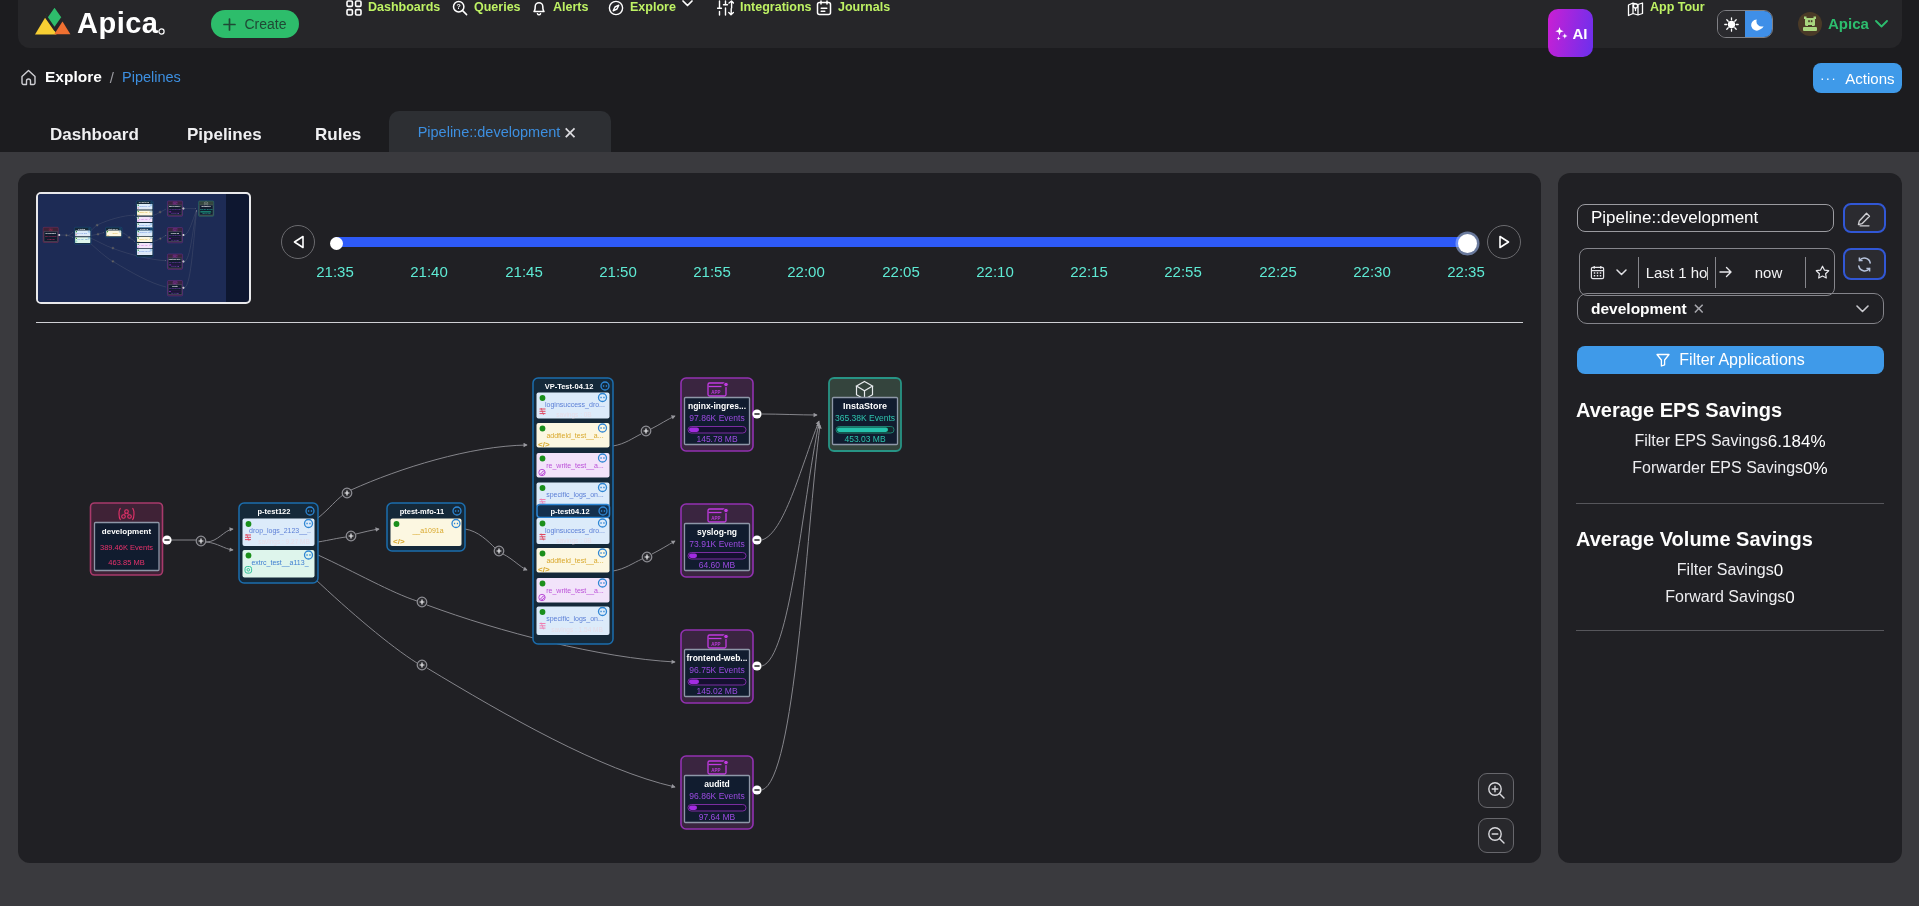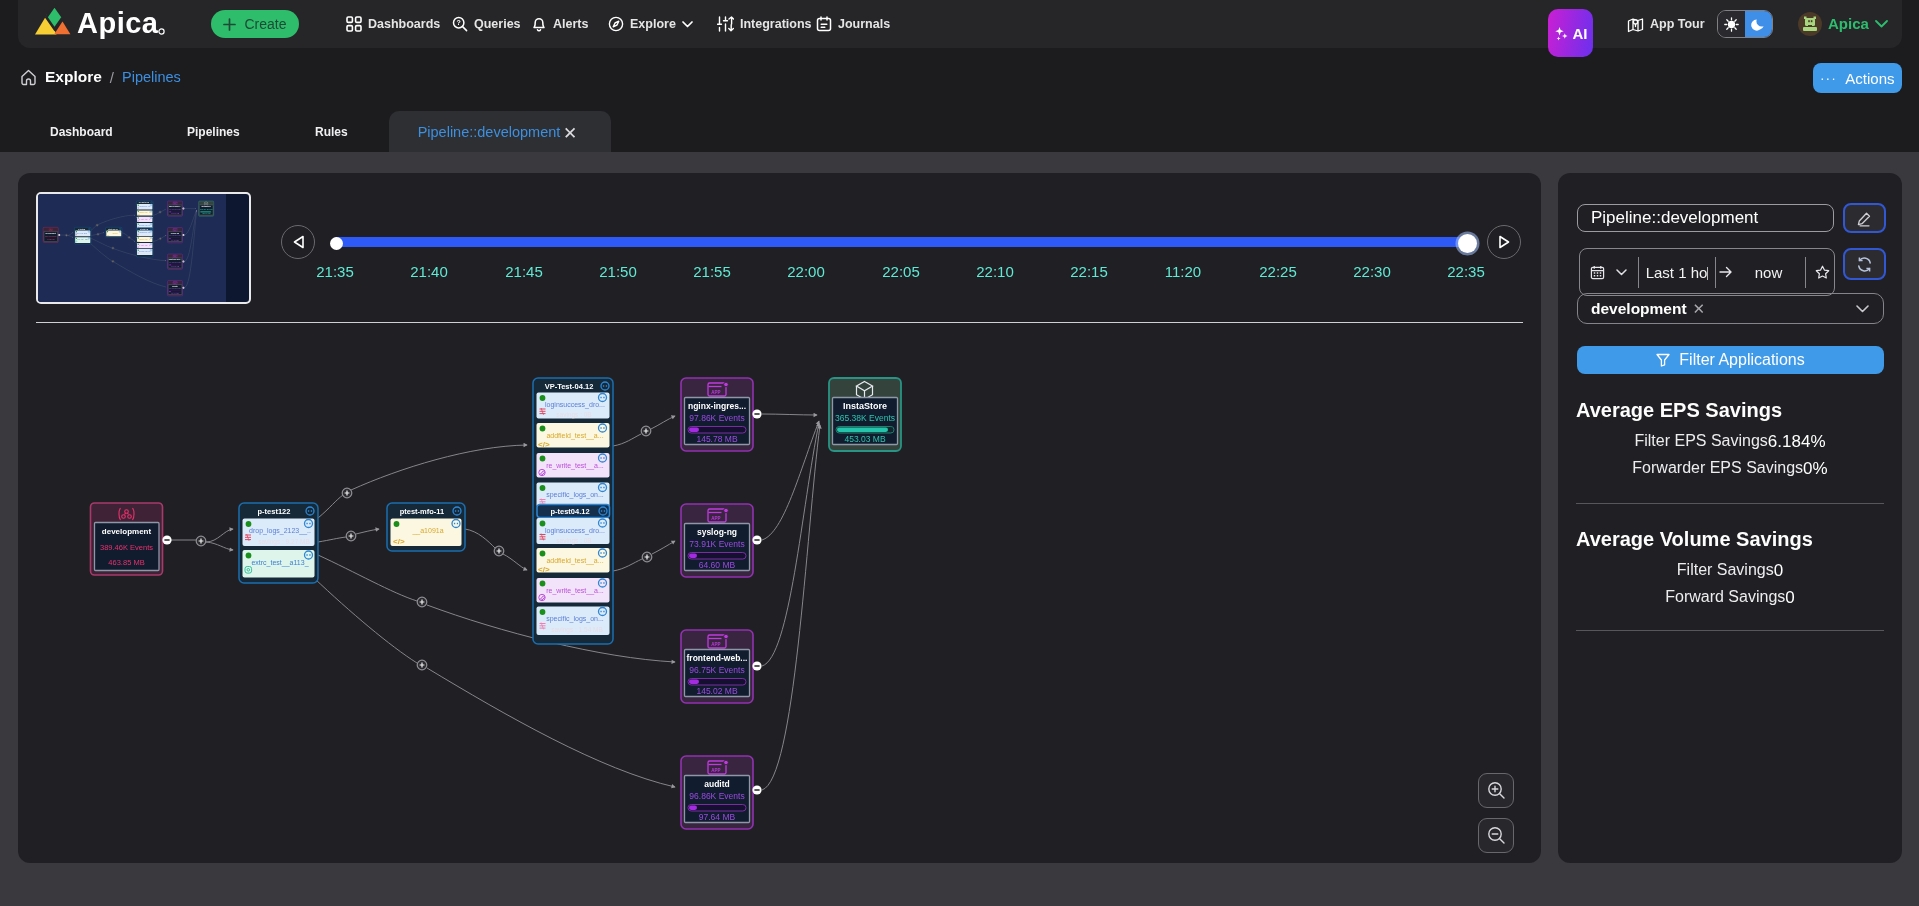--- a/index.html
+++ b/index.html
@@ -4,37 +4,37 @@
 <style>
 *{margin:0;padding:0;box-sizing:border-box}
 html,body{width:1919px;height:906px;overflow:hidden;background:#1c1c1f;font-family:"Liberation Sans",sans-serif;}
 #app{position:relative;width:1919px;height:906px}
 .abs{position:absolute}
 
 #nav{position:absolute;left:0;top:0;width:1919px;height:48px}
 #navbg{position:absolute;left:18px;top:0;width:1884px;height:48px;background:#262629;border-radius:0 0 12px 12px}
 .logotext{position:absolute;left:77px;top:7px;font-size:29px;font-weight:bold;color:#fff;letter-spacing:.5px}
 #createbtn{position:absolute;left:211px;top:10px;width:88px;height:28px;border-radius:14px;background:#2dbd6b;color:#1f4a35;font-size:14px;display:flex;align-items:center;justify-content:center;gap:8px}
-.navitem{position:absolute;top:0;height:48px;display:flex;align-items:center;gap:6px;color:#e5e5e5;font-size:12.5px;font-weight:bold}
+.navitem{position:absolute;top:0;height:48px;display:flex;align-items:flex-start;gap:6px;color:#bef264;font-size:12.5px;font-weight:bold}
 .navitem svg{display:block}
 #aibtn{position:absolute;left:1548px;top:9px;width:45px;height:48px;border-radius:10px;background:linear-gradient(100deg,#cb1fd3,#6a30ee);color:#fff;font-weight:bold;font-size:15px;display:flex;align-items:center;justify-content:center;gap:4px}
 #toggle{position:absolute;left:1717px;top:10px;width:56px;height:28px;border-radius:9px;border:1px solid #808085;display:flex;overflow:hidden}
 #toggle .half{width:27px;height:26px;display:flex;align-items:center;justify-content:center}
 #toggle .sun{background:#2a2a2e}
 #toggle .moon{background:#3f8fe8}
 #avatar{position:absolute;left:1798px;top:12px;width:24px;height:24px;border-radius:50%;background:#4a3a27;display:flex;align-items:center;justify-content:center}
 #uname{position:absolute;left:1828px;top:15px;color:#2dbd6e;font-size:15px;font-weight:bold;display:flex;align-items:center;gap:6px}
 
 #bc{position:absolute;left:20px;top:68px;display:flex;align-items:center;gap:8px}
 #bc .exp{color:#fff;font-size:15.5px;font-weight:bold}
 #bc .sep{color:#9a9aa0;font-size:15px}
 #bc .pip{color:#3d8fe0;font-size:14.5px}
 #actions{position:absolute;left:1813px;top:63px;width:89px;height:30px;border-radius:8px;background:#3f9ae9;color:#fff;font-size:15px;display:flex;align-items:center;justify-content:center;gap:8px}
 
-.tablbl{position:absolute;top:125px;font-size:12px;font-weight:bold;color:#f0f0f2}
+.tablbl{position:absolute;top:125px;font-size:17px;font-weight:bold;color:#f0f0f2}
 #activetab{position:absolute;left:389px;top:111px;width:222px;height:42px;background:#2d2f33;border-radius:10px 10px 0 0}
 #activetab .t{position:absolute;left:0;width:200px;text-align:center;top:13px;color:#3d8fe0;font-size:14.5px}
 #activetab .x{position:absolute;left:174px;top:12px;color:#dcdce0;font-size:17px}
 
 #content{position:absolute;left:0;top:152px;width:1919px;height:754px;background:#3a3a3e}
 #mainpanel{position:absolute;left:18px;top:21px;width:1523px;height:690px;background:#202024;border-radius:12px}
 #sidepanel{position:absolute;left:1558px;top:21px;width:344px;height:690px;background:#202024;border-radius:12px}
 
 #minimap{position:absolute;left:18px;top:19px;width:215px;height:112px;border:2px solid #e9e9eb;border-radius:5px;background:#0e1730;overflow:hidden}
 #databetween{position:absolute;left:0;top:36px;width:970px;text-align:center;font-size:10.8px;color:#c9ccd1}
@@ -439,21 +439,21 @@
       <div class="sdot" style="left:1440px;top:61px;width:19px;height:19px;box-shadow:0 0 0 2.5px rgba(165,195,255,.55)"></div>
       <div class="timelbl" style="left:287px">21:35</div>
       <div class="timelbl" style="left:381px">21:40</div>
       <div class="timelbl" style="left:476px">21:45</div>
       <div class="timelbl" style="left:570px">21:50</div>
       <div class="timelbl" style="left:664px">21:55</div>
       <div class="timelbl" style="left:758px">22:00</div>
       <div class="timelbl" style="left:853px">22:05</div>
       <div class="timelbl" style="left:947px">22:10</div>
       <div class="timelbl" style="left:1041px">22:15</div>
-      <div class="timelbl" style="left:1135px">11:20</div>
+      <div class="timelbl" style="left:1135px">22:55</div>
       <div class="timelbl" style="left:1230px">22:25</div>
       <div class="timelbl" style="left:1324px">22:30</div>
       <div class="timelbl" style="left:1418px">22:35</div>
       <div id="sepline"></div>
       <div class="zoombtn" style="top:600px">
           <svg width="19" height="19" viewBox="0 0 19 19" fill="none" stroke="#d8d8dc" stroke-width="1.4">
             <circle cx="8" cy="8" r="6.2"></circle>
             <path d="M12.7 12.7L17 17M5.2 8h5.6M8 5.2v5.6" stroke-linecap="round"></path>
           </svg>
         </div>

